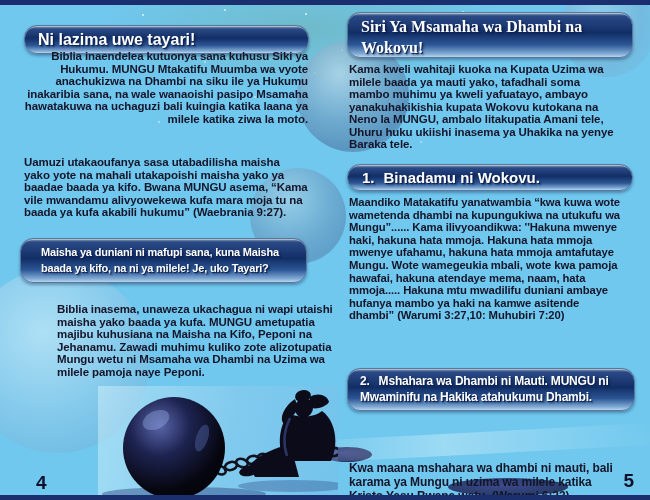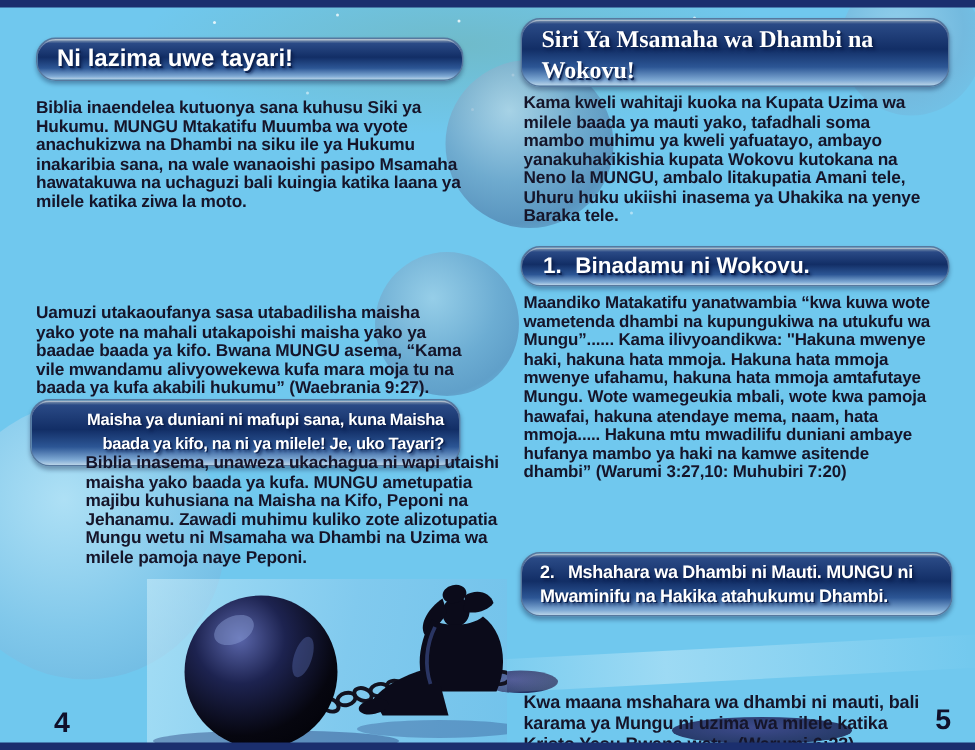--- a/index.html
+++ b/index.html
@@ -71,32 +71,32 @@
     background:linear-gradient(180deg,#93a7b9 0,#2a4a86 3px,#122e66 45%,#2c5695 72%,#7ea9d4 92%,#b9d4e8 100%);
     border:1px solid #56789e;border-radius:13px;
     box-shadow:inset 0 1px 0 rgba(255,255,255,.35), 0 2px 3px rgba(10,20,60,.35);
     text-shadow:1px 1px 0 #0c2250, 2px 2px 2px rgba(8,25,70,.6);
   }
   .header-pill{font-size:16px;}
   .pill-left-header{left:24px;top:25px;width:285px;height:29px;line-height:27px;padding-left:13px;}
   .pill-right-header{left:347px;top:12px;width:286px;height:46px;padding:3px 0 17px 13px;line-height:21px;font-family:Liberation Serif, serif;}
   .pill-right-header .wrapspan{display:block;width:245px;}
   .pill-callout{
-    left:20px;top:266px;width:287px;min-height:43px;padding:5px 10px 6px 20px;
-    font-size:11px;line-height:16px;letter-spacing:-0.2px;text-align:right;
+    left:20px;top:238px;width:287px;min-height:43px;padding:5px 10px 6px 20px;
+    font-size:11px;line-height:16px;letter-spacing:-0.2px;
   }
   .pill-section-1{left:347px;top:164px;width:286px;height:27px;line-height:25px;padding-left:14px;font-size:15px;}
   .pill-section-2{
     left:347px;top:368px;width:288px;min-height:41px;padding:4px 10px 5px 12px;
     font-size:12px;line-height:16px;letter-spacing:-0.2px;
   }
   .pill-section-2 .wrapspan{display:inline-block;width:258px;}
   .sec-num{margin-right:9px;}
-  .p-l1{left:24px;top:66px;width:284px;}
-  .p-l2{left:24px;top:156px;width:284px;margin-top:47px;}
+  .p-l1{left:24px;top:50px;width:284px;text-align:right;}
+  .p-l2{left:24px;top:156px;width:284px;}
   .p-l3{left:24px;top:303px;width:290px;margin-left:33px;}
   .p-r1{left:349px;top:63px;width:266px;}
   .p-r2{left:349px;top:196px;width:272px;font-size:11.3px;line-height:12.6px;}
   .p-r3{left:349px;top:414px;width:266px;font-size:12px;line-height:13.8px;margin-top:48px;}
   .pagenum{
     position:absolute;color:#10102a;font-weight:bold;font-size:19px;z-index:4;
   }
   .pn-left{left:36px;top:472px;}
   .pn-right{right:16px;top:470px;}
   

